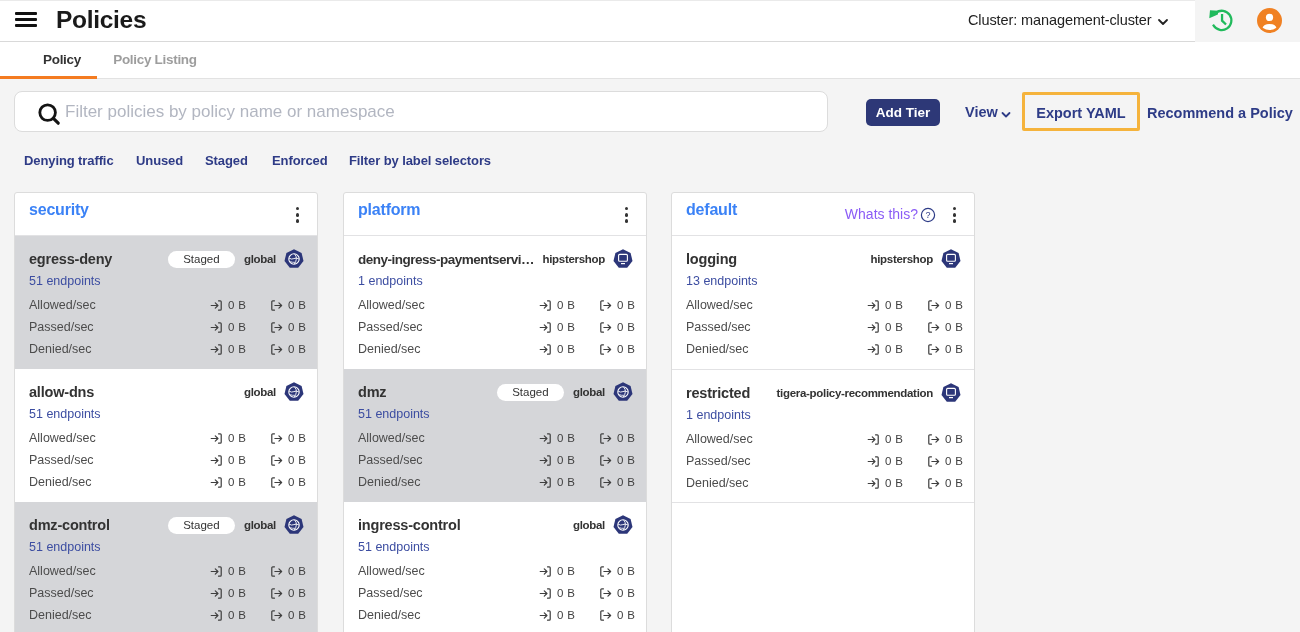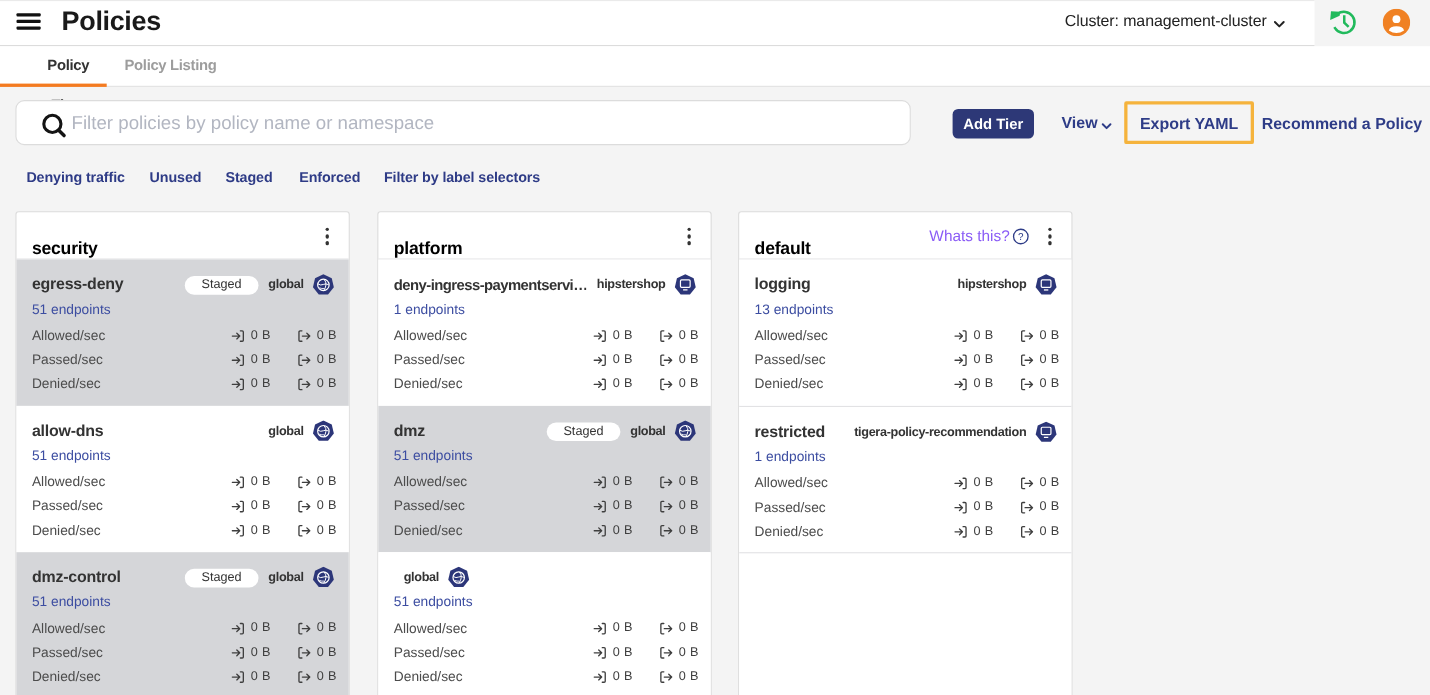--- a/index.html
+++ b/index.html
@@ -27,21 +27,21 @@
 .view-chev { position:absolute; left:1000px; top:109px; }
 .export-box { position:absolute; left:1022px; top:92px; width:118px; height:39px; border:3px solid #f5b33c; border-radius:2px; }
 .export-txt { position:absolute; left:1022px; top:105px; width:118px; text-align:center; font-size:14.5px; font-weight:700; color:#2e3c87; }
 .recommend { position:absolute; left:1147px; top:105px; font-size:14.5px; font-weight:700; color:#2e3c87; }
 
 .chip { position:absolute; top:153px; font-size:13px; font-weight:700; color:#2e3b86; letter-spacing:-0.1px; }
 
 .col { position:absolute; top:192px; width:304px; background:#fff; border:1px solid #dcdcdc; border-radius:3px; height:520px; }
 .col1 { left:14px; } .col2 { left:343px; } .col3 { left:671px; }
 .tier-hd { position:relative; height:43px; border-bottom:1px solid #e2e2e4; }
-.tier-name { position:absolute; left:14px; top:25px; font-size:16px; font-weight:700; color:#000000; letter-spacing:-0.2px; }
+.tier-name { position:absolute; left:14px; top:8px; font-size:16px; font-weight:700; color:#3b82f6; letter-spacing:-0.2px; }
 .kebab { position:absolute; right:12px; top:12px; width:14px; height:20px; }
 .kebab i { position:absolute; left:5px; width:3.4px; height:3.4px; border-radius:50%; background:#333; }
 .kebab .k1{top:2px;} .kebab .k2{top:8.2px;} .kebab .k3{top:14.4px;}
 .whats { position:absolute; right:56px; top:13px; font-size:14px; color:#8b5cf6; }
 .qmark { position:absolute; right:38px; top:14px; }
 
 .pcard { position:relative; height:133px; padding:14px 13px 0 14px; background:#fff; }
 .pcard.gray { background:#d5d6d9; }
 .pcard.bline { border-top:1px solid #e2e2e4; }
 .prow1 { display:flex; align-items:center; height:18px; }
@@ -448,20 +448,21 @@
           <svg class="sico" width="13" height="13" viewBox="0 0 16 16">
             <path d="M5.5 2.2 H3.4 A1.2 1.2 0 0 0 2.2 3.4 V12.6 A1.2 1.2 0 0 0 3.4 13.8 H5.5" fill="none" stroke="#3f3f3f" stroke-width="1.5" stroke-linecap="round"></path>
             <path d="M6 8 H14 M11 4.8 L14.3 8 L11 11.2" fill="none" stroke="#3f3f3f" stroke-width="1.5" stroke-linecap="round" stroke-linejoin="round"></path>
           </svg>
           <span class="sval">0&nbsp;B</span>
         </div>
       </div>
     </div>
   <div class="pcard" id="c2c" style="height:140px;">
       <div class="prow1">
+        <div class="pname">ingress-control</div>
         <div class="nslabel">global</div>
         <div class="picon"><svg width="20" height="20" viewBox="0 0 20 20">
             <polygon points="10,0.3 17.6,3.9 19.5,12.1 14.2,18.7 5.8,18.7 0.5,12.1 2.4,3.9" fill="#2c3679"></polygon>
             <circle cx="10" cy="10" r="5.2" fill="none" stroke="#fff" stroke-width="1.1"></circle>
             <path d="M5.1 9.1 Q7.5 10.8 9.9 9.6 T14.8 9.9" fill="none" stroke="#fff" stroke-width="0.9"></path>
             <path d="M10.6 4.9 Q12.8 7.4 12.3 10.2 Q12 12.9 10.3 15.1" fill="none" stroke="#fff" stroke-width="0.9"></path>
             <path d="M6.3 12.6 Q8.4 13.6 11 13.3" fill="none" stroke="#fff" stroke-width="0.8"></path>
           </svg></div>
       </div>
       <div class="endp">51 endpoints</div>

